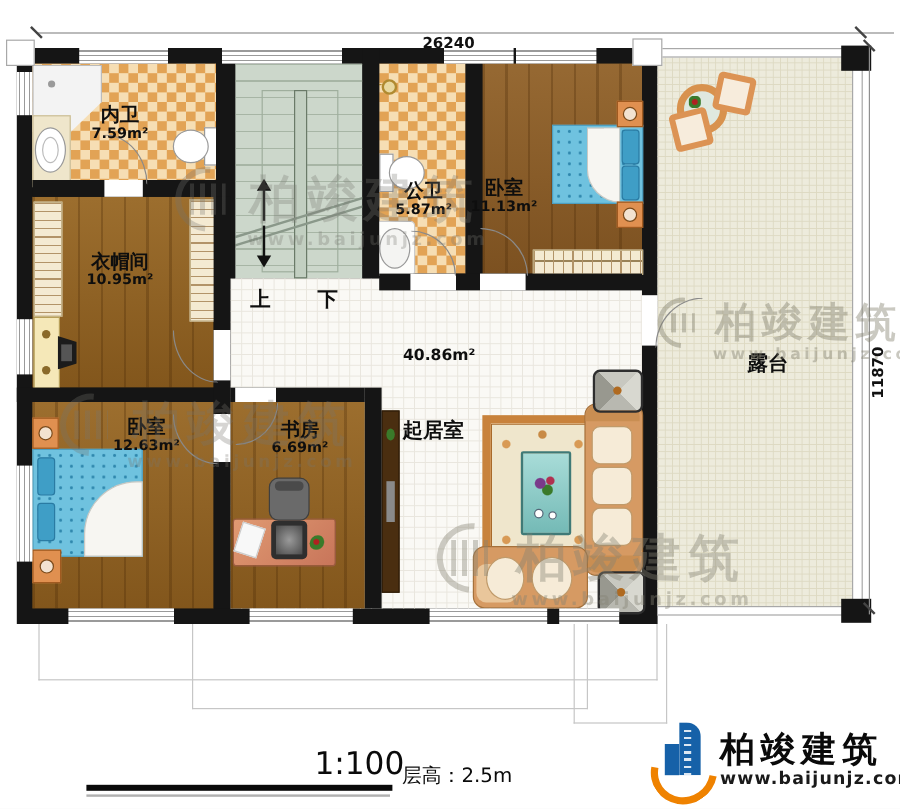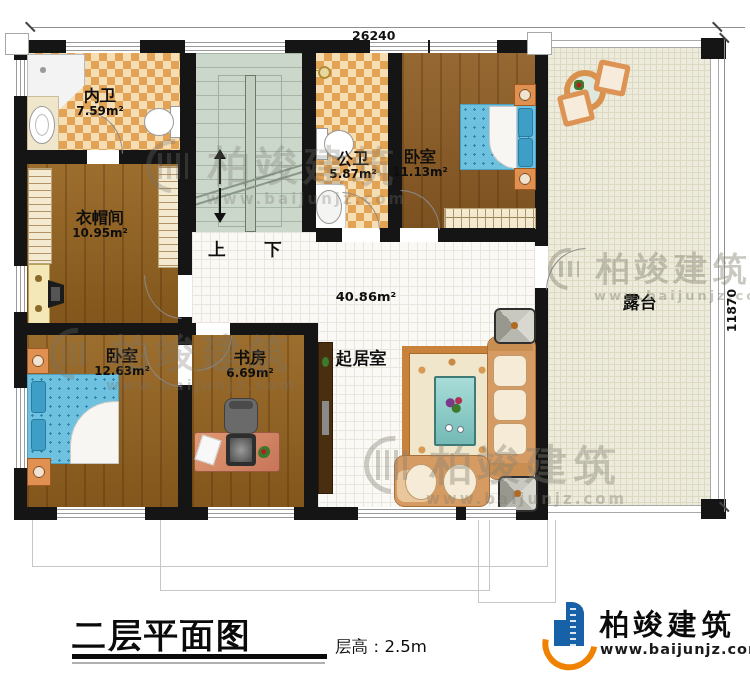--- a/index.html
+++ b/index.html
@@ -292,21 +292,21 @@
     <div class="wm-url" style="margin-left:46px;font-size:13px;letter-spacing:3px;">www.baijunjz.com</div>
   </div>
   <div class="wm" style="left:364px;top:436px;color:rgba(133,131,116,0.40);">
     <div class="wm-row">
       <span class="wm-glyph" style="width:48px;height:48px;border-width:5px;"></span>
       <span class="wm-name" style="font-size:42px;letter-spacing:6px;margin-left:8px;">柏竣建筑</span>
     </div>
     <div class="wm-url" style="margin-left:62px;font-size:15px;letter-spacing:3px;">www.baijunjz.com</div>
   </div>
 
-  <div class="tb-title" style="left:72px;top:613px;">二层平面图</div>
+  <div class="tb-scale" style="left:262px;top:622px;">1:100</div>
   <div class="tb-rule" style="left:72px;top:654px;width:255px;height:5px;"></div>
   <div class="tb-rule2" style="left:72px;top:662px;width:253px;height:2px;"></div>
   <div class="tb-meta" style="left:335px;top:636px;">
     <span>层高：</span><span>2.5m</span>
   </div>
 
   <div class="abs" style="left:546px;top:600px;width:50px;height:64px;z-index:90;">
     <div class="abs" style="left:20px;top:2px;width:18px;height:44px;background:#1661a8;border-radius:0 12px 0 0;background-image:repeating-linear-gradient(180deg,rgba(255,255,255,.85) 0 2px,transparent 2px 6px);background-size:6px 100%;background-repeat:no-repeat;background-position:4px 6px;"></div>
     <div class="abs" style="left:8px;top:20px;width:12px;height:26px;background:#1661a8;"></div>
     <div class="abs" style="left:-4px;top:16px;width:44px;height:42px;border:6px solid transparent;border-left-color:#ef8200;border-bottom-color:#ef8200;border-radius:50%;transform:rotate(-35deg);"></div>

